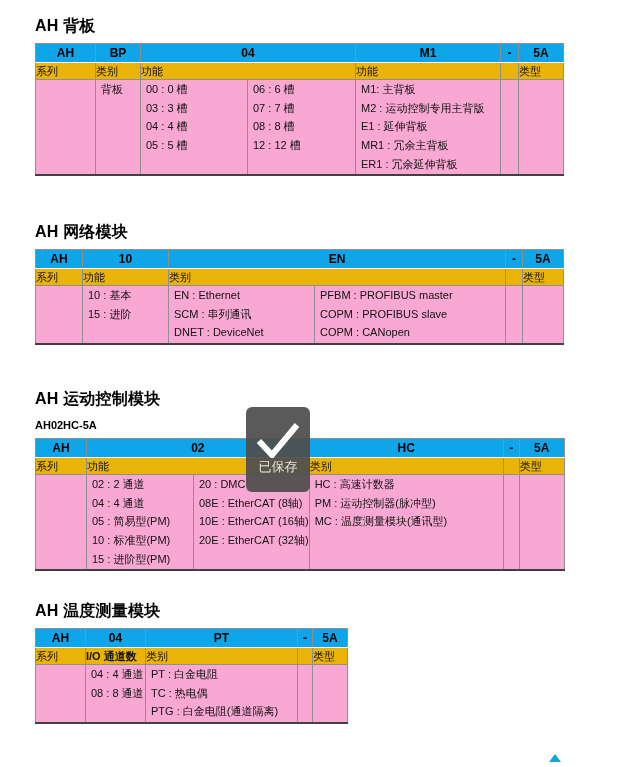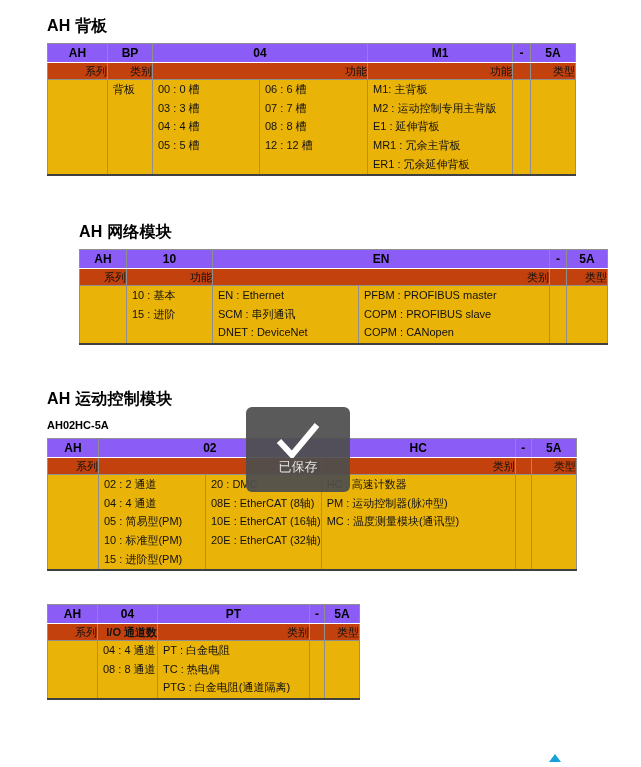--- a/index.html
+++ b/index.html
@@ -2,45 +2,45 @@
 <html><head>
 <meta charset="utf-8">
 <style>
   html,body{margin:0;padding:0;}
   body{
     width:641px;height:767px;overflow:hidden;background:#ffffff;
     font-family:"Liberation Sans","DejaVu Sans",sans-serif;color:#1a1a1a;
     -webkit-font-smoothing:antialiased;
   }
   .page{position:relative;width:641px;height:767px;background:#fff;}
-  .sec{position:absolute;left:47px;}
+  .sec{position:absolute;left:35px;}
   #sec1{top:14px;}
-  #sec2{top:220px;margin-left:32px;}
+  #sec2{top:220px;}
   #sec3{top:387px;}
   #sec4{top:599px;}
   h2.title{margin:0;font-size:16px;line-height:24px;font-weight:bold;color:#000;letter-spacing:.2px;}
   .model{margin-top:7px;font-size:11px;font-weight:bold;line-height:15px;color:#000;}
   table.spec{border-collapse:collapse;margin-top:5px;table-layout:fixed;border-bottom:2px solid #404040;}
   table.spec th,table.spec td{border:1px solid #8f8f8f;padding:0;font-size:11px;overflow:hidden;}
   tr.hrow th{
-    background:#8b5cf6;height:18px;font-size:12px;font-weight:bold;
+    background:#0ea5e9;height:18px;font-size:12px;font-weight:bold;
     text-align:center;vertical-align:middle;color:#000;border-bottom:1px solid #ffffff;
   }
   tr.srow td{
-    background:#c2410c;height:16px;text-align:right;vertical-align:middle;
+    background:#eab308;height:16px;text-align:left;vertical-align:middle;
     font-size:11px;color:#111;
   }
   tr.srow td.bold{font-weight:bold;margin-left:28px;}
-  tr.brow td{vertical-align:top;background:#eab308;}
+  tr.brow td{vertical-align:top;background:#f9a8d4;}
   .b5 td{height:94px;}
   .b3 td{height:57px;}
   .ln{line-height:18.7px;padding-left:5px;white-space:nowrap;font-size:11px;color:#111;}
   
   .toast{
-    position:absolute;left:246px;top:407px;width:104px;height:85px;
+    position:absolute;left:246px;top:407px;width:64px;height:85px;
     background:rgba(78,78,78,.93);border-radius:6px;z-index:10;text-align:center;
   }
   .toast svg{display:block;margin:15px auto 0 auto;}
   .toast-label{color:#e3e3e3;font-size:13px;line-height:16px;margin-top:1px;}
   
   .tri{
     position:absolute;left:549px;top:754px;width:0;height:0;cursor:pointer;
     border-left:6px solid transparent;border-right:6px solid transparent;
     border-bottom:8px solid #18a0d8;
   }
@@ -207,20 +207,21 @@
           <div class="ln">MC : 温度测量模块(通讯型)</div>
         </td>
         <td></td>
         <td></td>
       </tr>
     </tbody>
       </table>
   </div>
 
   <div class="sec" id="sec4">
+    <h2 class="title">AH 温度测量模块</h2>
     <table class="spec">
       <colgroup>
         <col style="width:50px">
           <col style="width:60px">
           <col style="width:152px">
         <col style="width:15px">
           <col style="width:35px">
       </colgroup>
       <tbody>
           <tr class="hrow">

